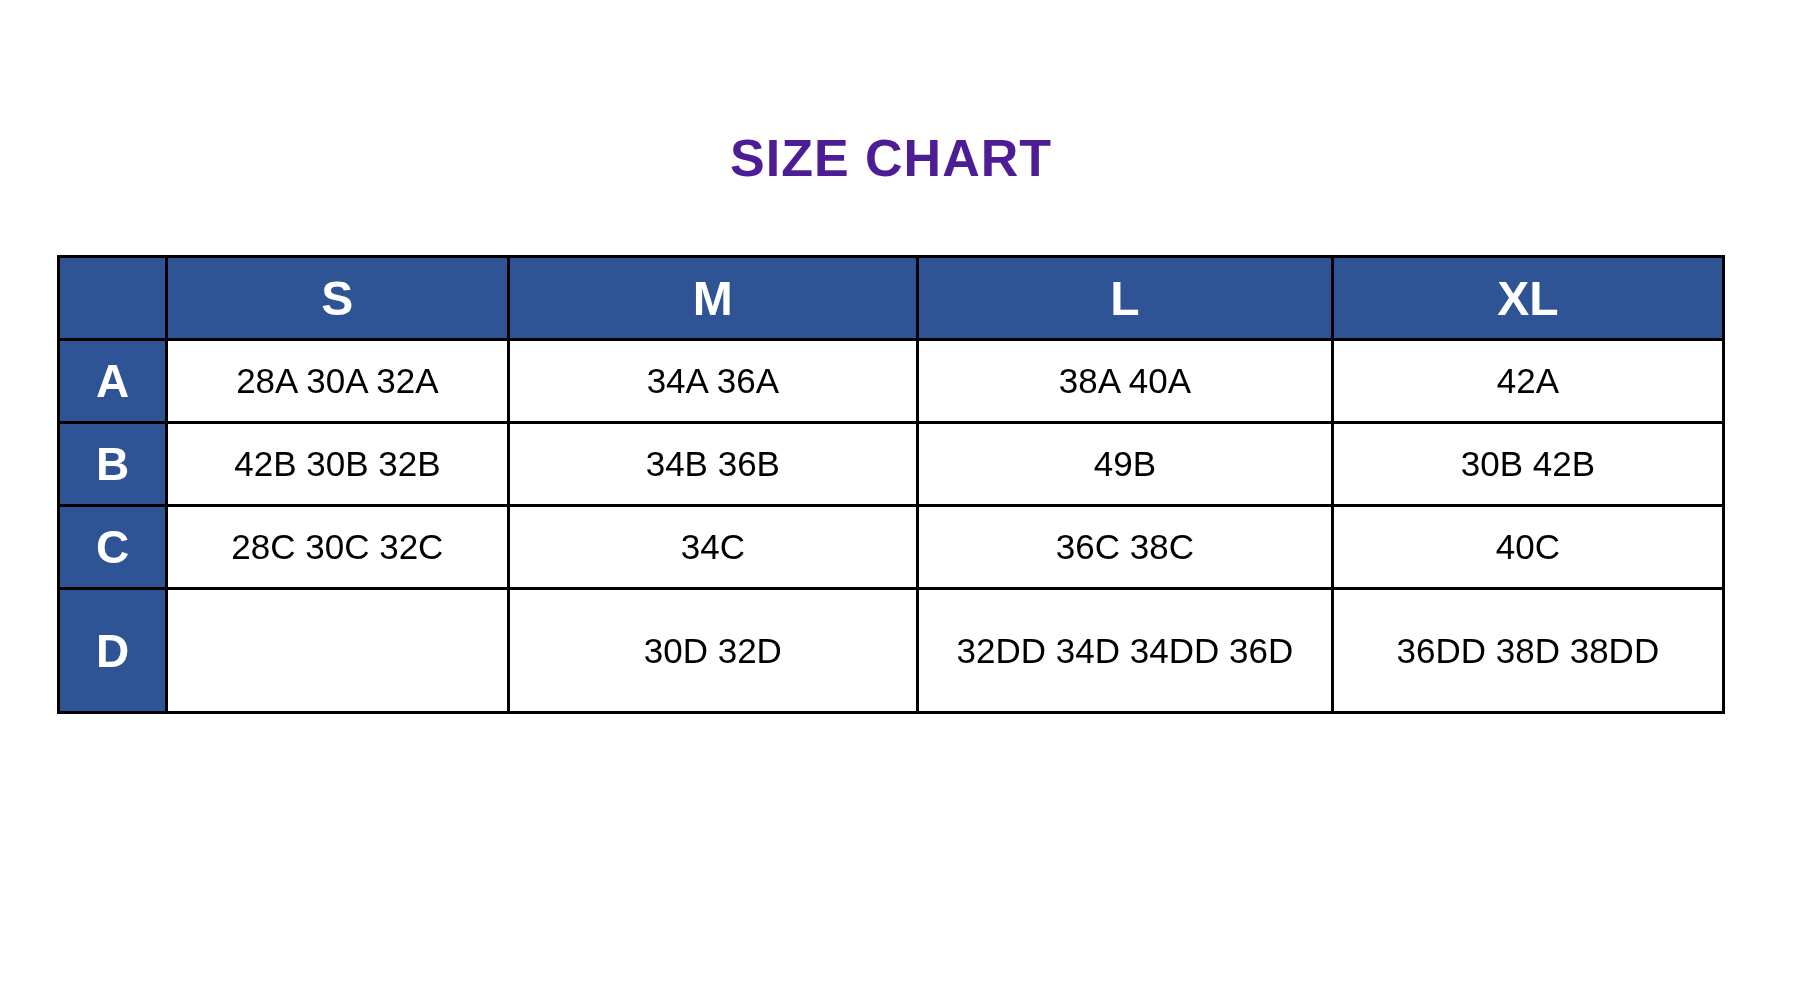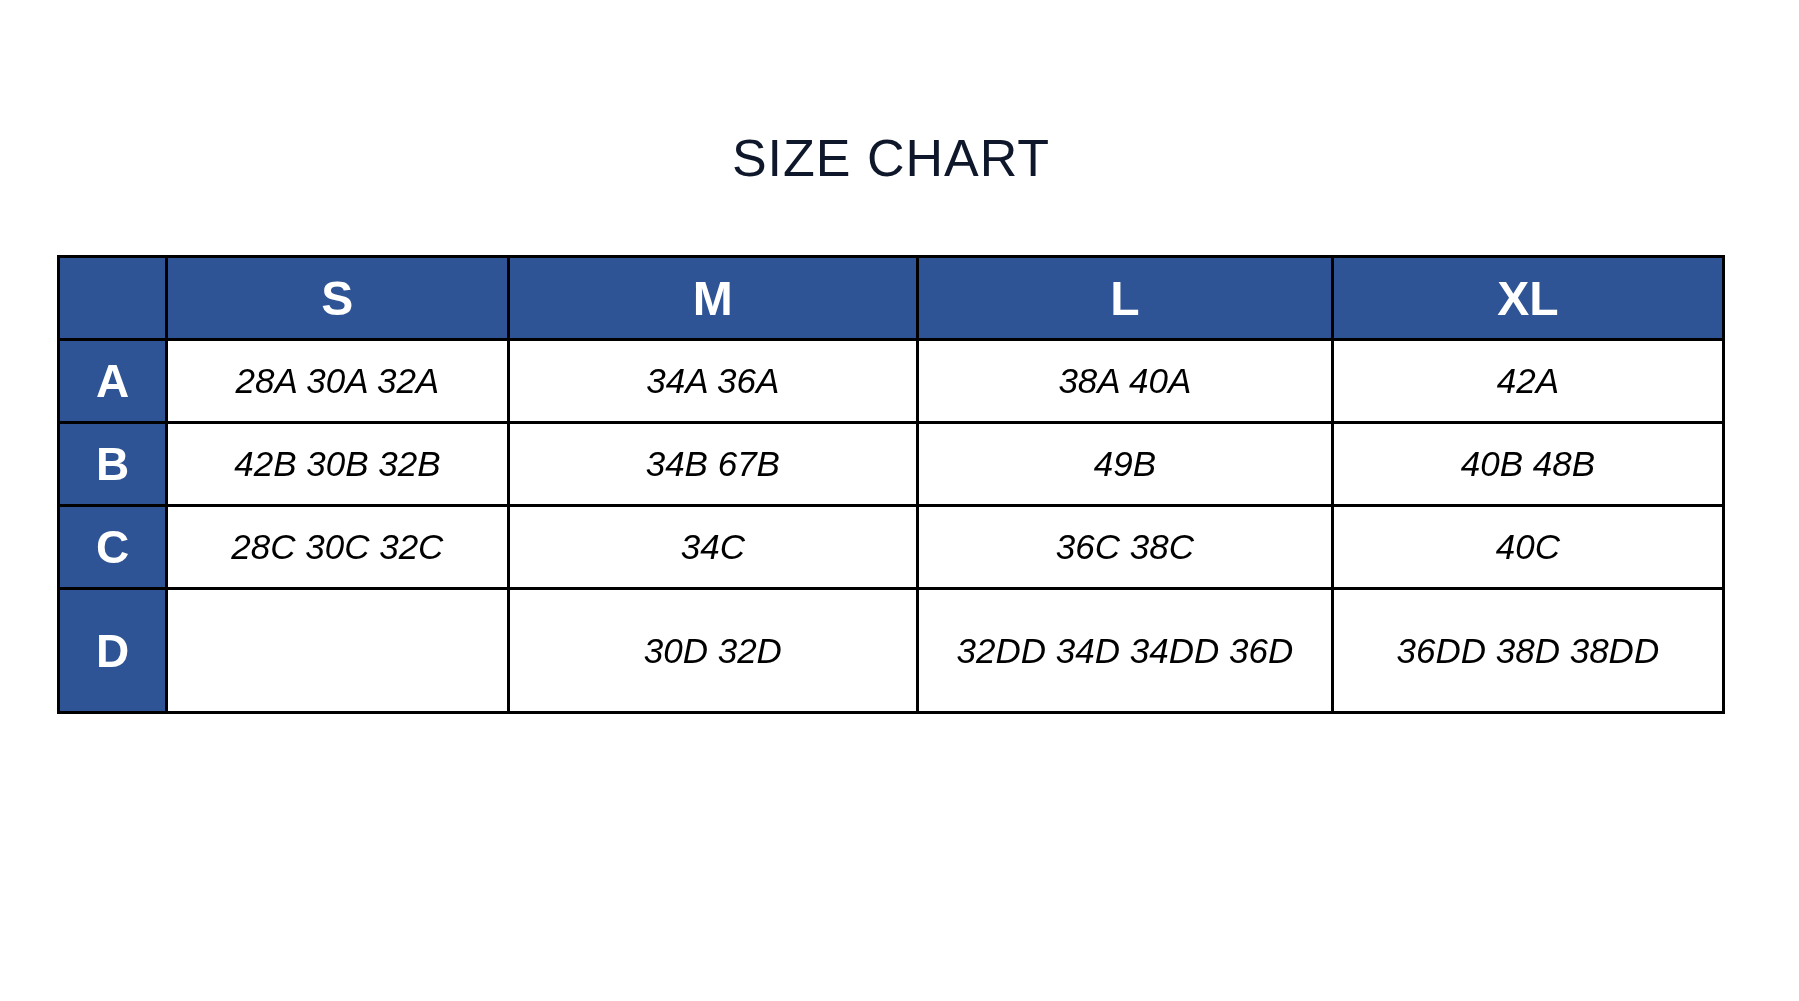--- a/index.html
+++ b/index.html
@@ -10,22 +10,22 @@
     overflow: hidden;
     position: relative;
   }
   .page-title {
     position: absolute;
     top: 128px;
     left: 57px;
     width: 1668px;
     text-align: center;
     font-size: 52px;
-    font-weight: 400;
-    color: #0f172a;
+    font-weight: 700;
+    color: #4c1d95;
     letter-spacing: 1px;
   }
   .size-table {
     position: absolute;
     top: 255px;
     left: 57px;
     width: 1668px;
     border-collapse: collapse;
     table-layout: fixed;
   }
@@ -56,21 +56,20 @@
     color: #ffffff;
     font-size: 46px;
     font-weight: 700;
   }
   .size-table td.data-cell {
     background: #ffffff;
     color: #000000;
     font-size: 35px;
     font-weight: 400;
     line-height: 1.25;
-    font-style: italic;
   }
 </style>
 </head>
 <body>
 
 <div class="page-title">SIZE CHART</div>
 
 <table class="size-table">
   <colgroup>
     <col class="c-label">
@@ -92,23 +91,23 @@
     <tr class="row-a">
       <th class="row-label">A</th>
       <td class="data-cell">28A 30A 32A</td>
       <td class="data-cell">34A 36A</td>
       <td class="data-cell">38A 40A</td>
       <td class="data-cell">42A</td>
     </tr>
     <tr class="row-b">
       <th class="row-label">B</th>
       <td class="data-cell">42B 30B 32B</td>
-      <td class="data-cell">34B 67B</td>
+      <td class="data-cell">34B 36B</td>
       <td class="data-cell">49B</td>
-      <td class="data-cell">40B 48B</td>
+      <td class="data-cell">30B 42B</td>
     </tr>
     <tr class="row-c">
       <th class="row-label">C</th>
       <td class="data-cell">28C 30C 32C</td>
       <td class="data-cell">34C</td>
       <td class="data-cell">36C 38C</td>
       <td class="data-cell">40C</td>
     </tr>
     <tr class="row-d">
       <th class="row-label">D</th>

